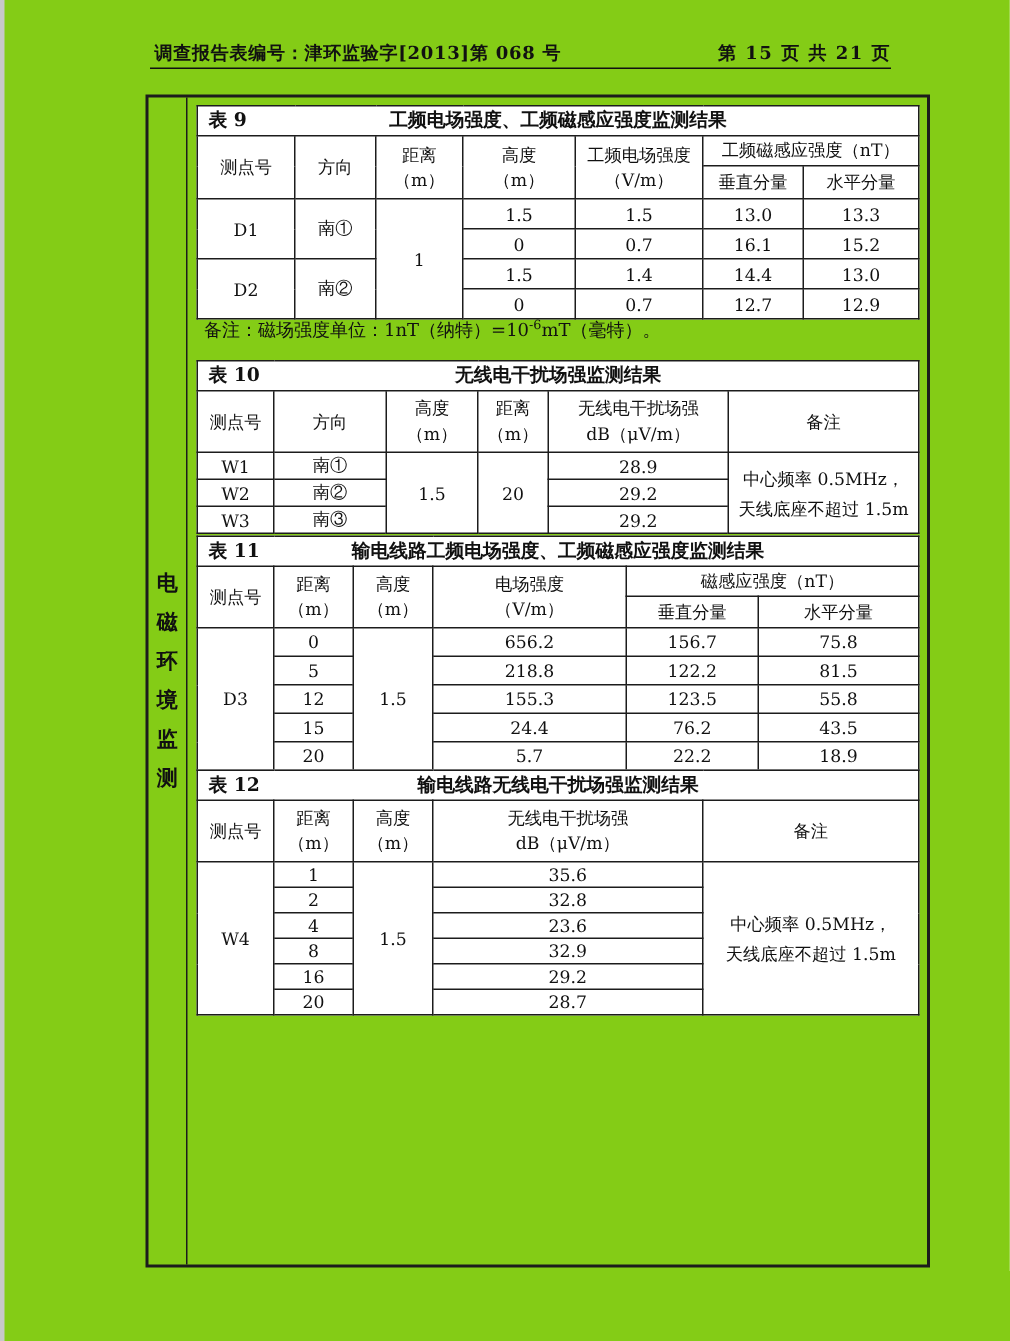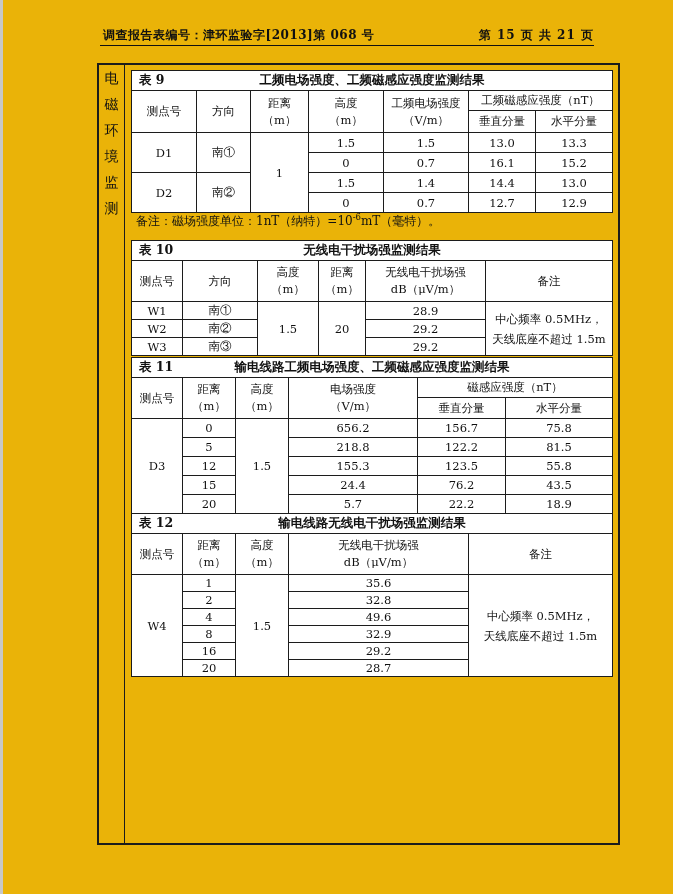--- a/index.html
+++ b/index.html
@@ -1,31 +1,31 @@
 <!DOCTYPE html>
 <html><head>
 <meta charset="utf-8">
 <style>
   html,body { margin:0; padding:0; }
   body {
     width:673px; height:894px; position:relative; background:#ffffff;
     font-family:"DejaVu Serif","Liberation Serif",serif; color:#111;
   }
-  .page { position:absolute; inset:0; background:#eab308; overflow:hidden; }
+  .page { position:absolute; inset:0; background:#84cc16; overflow:hidden; }
   .scan-edge { position:absolute; left:0; top:0; width:3px; height:894px; background:#c8c8c8; }
 
   .hdr-left  { position:absolute; left:103px; top:27px; font-size:12px; font-weight:600; letter-spacing:0.5px; }
   .hdr-right { position:absolute; right:79px; top:27px; font-size:12px; font-weight:600; letter-spacing:1px; }
   .hdr-rule  { position:absolute; left:100px; top:45px; width:494px; border-top:1.5px solid #111; }
 
   .frame { position:absolute; left:97px; top:63px; width:523px; height:782px;
            border:2px solid #1c1c1c; box-sizing:border-box; }
   .sidebar { position:absolute; left:0; top:0; width:26px; height:100%;
              border-right:1.5px solid #1c1c1c; box-sizing:border-box;
-             display:flex; justify-content:center; }
+             display:flex; align-items:center; justify-content:center;font-weight:bold; }
   .sidebar-label { width:15px; font-size:14px; line-height:26px; text-align:center;
                    word-break:break-all; }
 
   table { border-collapse:collapse; table-layout:fixed; width:481px; position:absolute; background:#fff; }
   td { border:1px solid #1c1c1c; text-align:center; vertical-align:middle;
        padding:0 2px; font-size:11.5px; overflow:hidden; }
   .ml { white-space:pre-line; line-height:17px; }
   .title-cell { height:19px; font-size:12.5px; font-weight:600; padding:0; }
   .title-wrap { position:relative; width:100%; height:100%; display:flex; align-items:center; justify-content:center; }
   .title-tag { position:absolute; left:7px; font-weight:600; }
@@ -285,21 +285,21 @@
       <td>35.6</td>
       <td rowspan="6" class="remark-cell">中心频率 0.5MHz，
 天线底座不超过 1.5m</td>
     </tr>
     <tr class="dr">
       <td>2</td>
       <td>32.8</td>
     </tr>
     <tr class="dr">
       <td>4</td>
-      <td>49.6</td>
+      <td>23.6</td>
     </tr>
     <tr class="dr">
       <td>8</td>
       <td>32.9</td>
     </tr>
     <tr class="dr">
       <td>16</td>
       <td>29.2</td>
     </tr>
     <tr class="dr">

